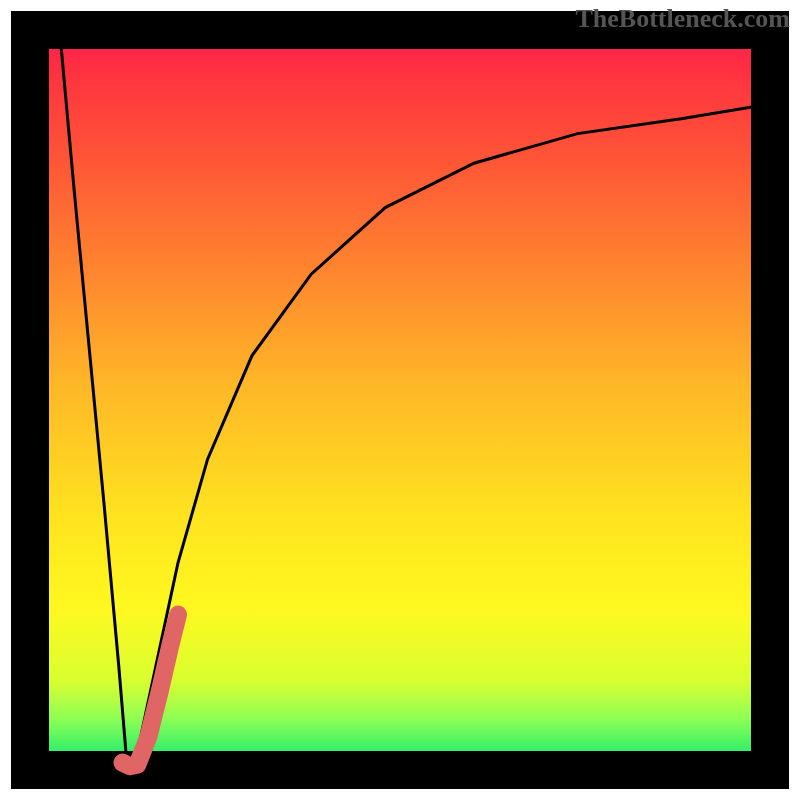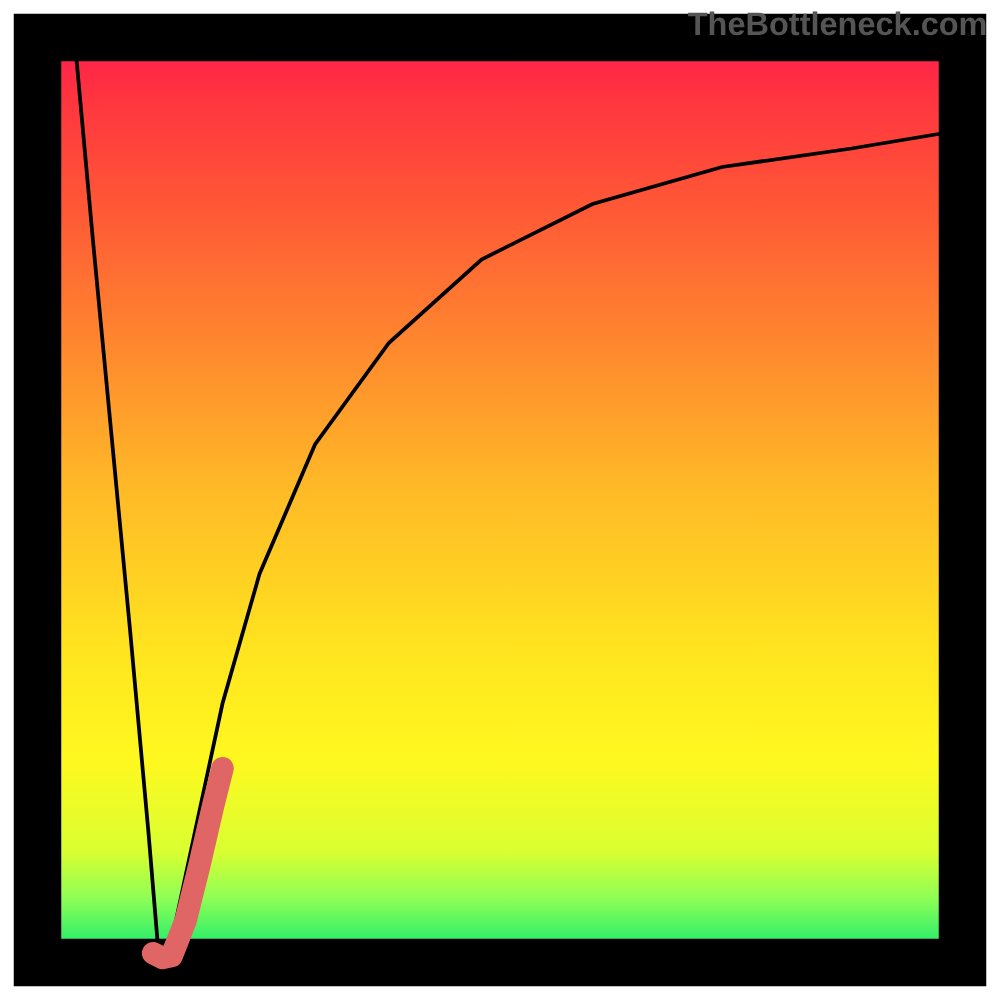--- a/index.html
+++ b/index.html
@@ -6,21 +6,21 @@
   html, body { width: 800px; height: 800px; overflow: hidden; background: #fff; }
   .chart-container {
     position: relative;
     width: 800px;
     height: 800px;
   }
   .watermark {
     position: absolute;
     top: 4px;
     right: 10px;
-    font-family: Liberation Sans, sans-serif;
+    font-family: Liberation Serif, serif;
     font-size: 26px;
     font-weight: bold;
     color: #555;
     z-index: 10;
   }
   .plot-frame {
     position: absolute;
     top: 30px;
     left: 30px;
     width: 740px;

